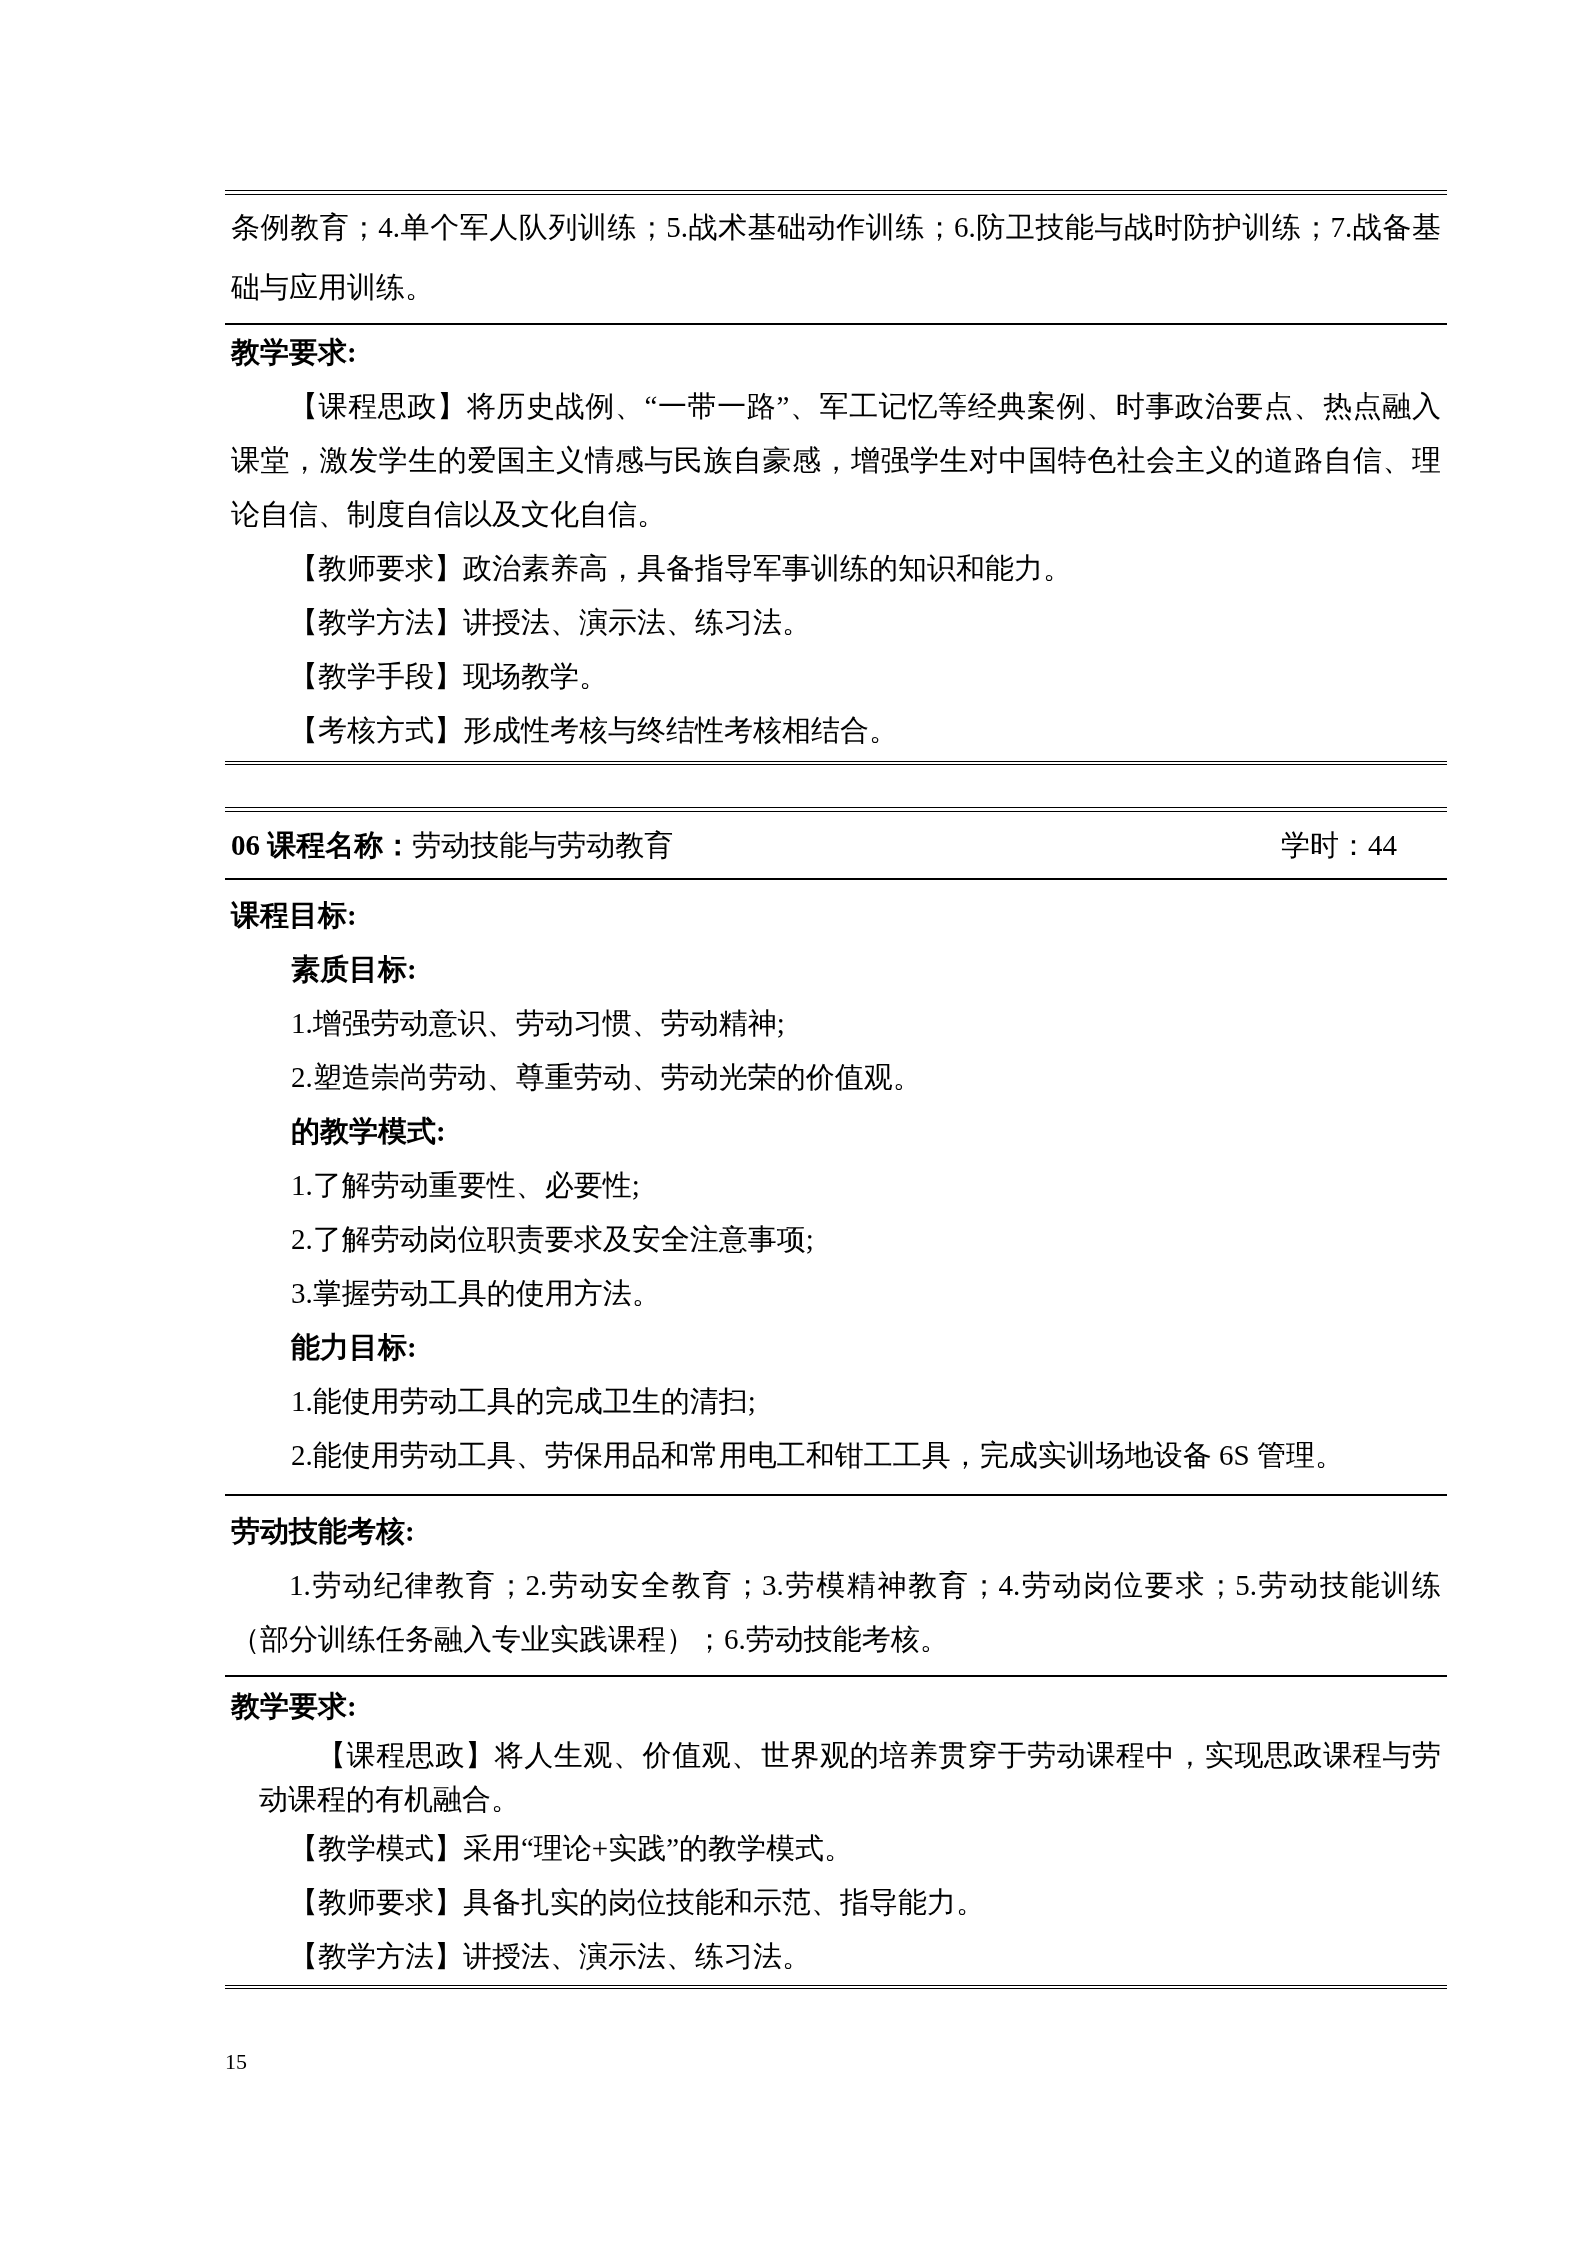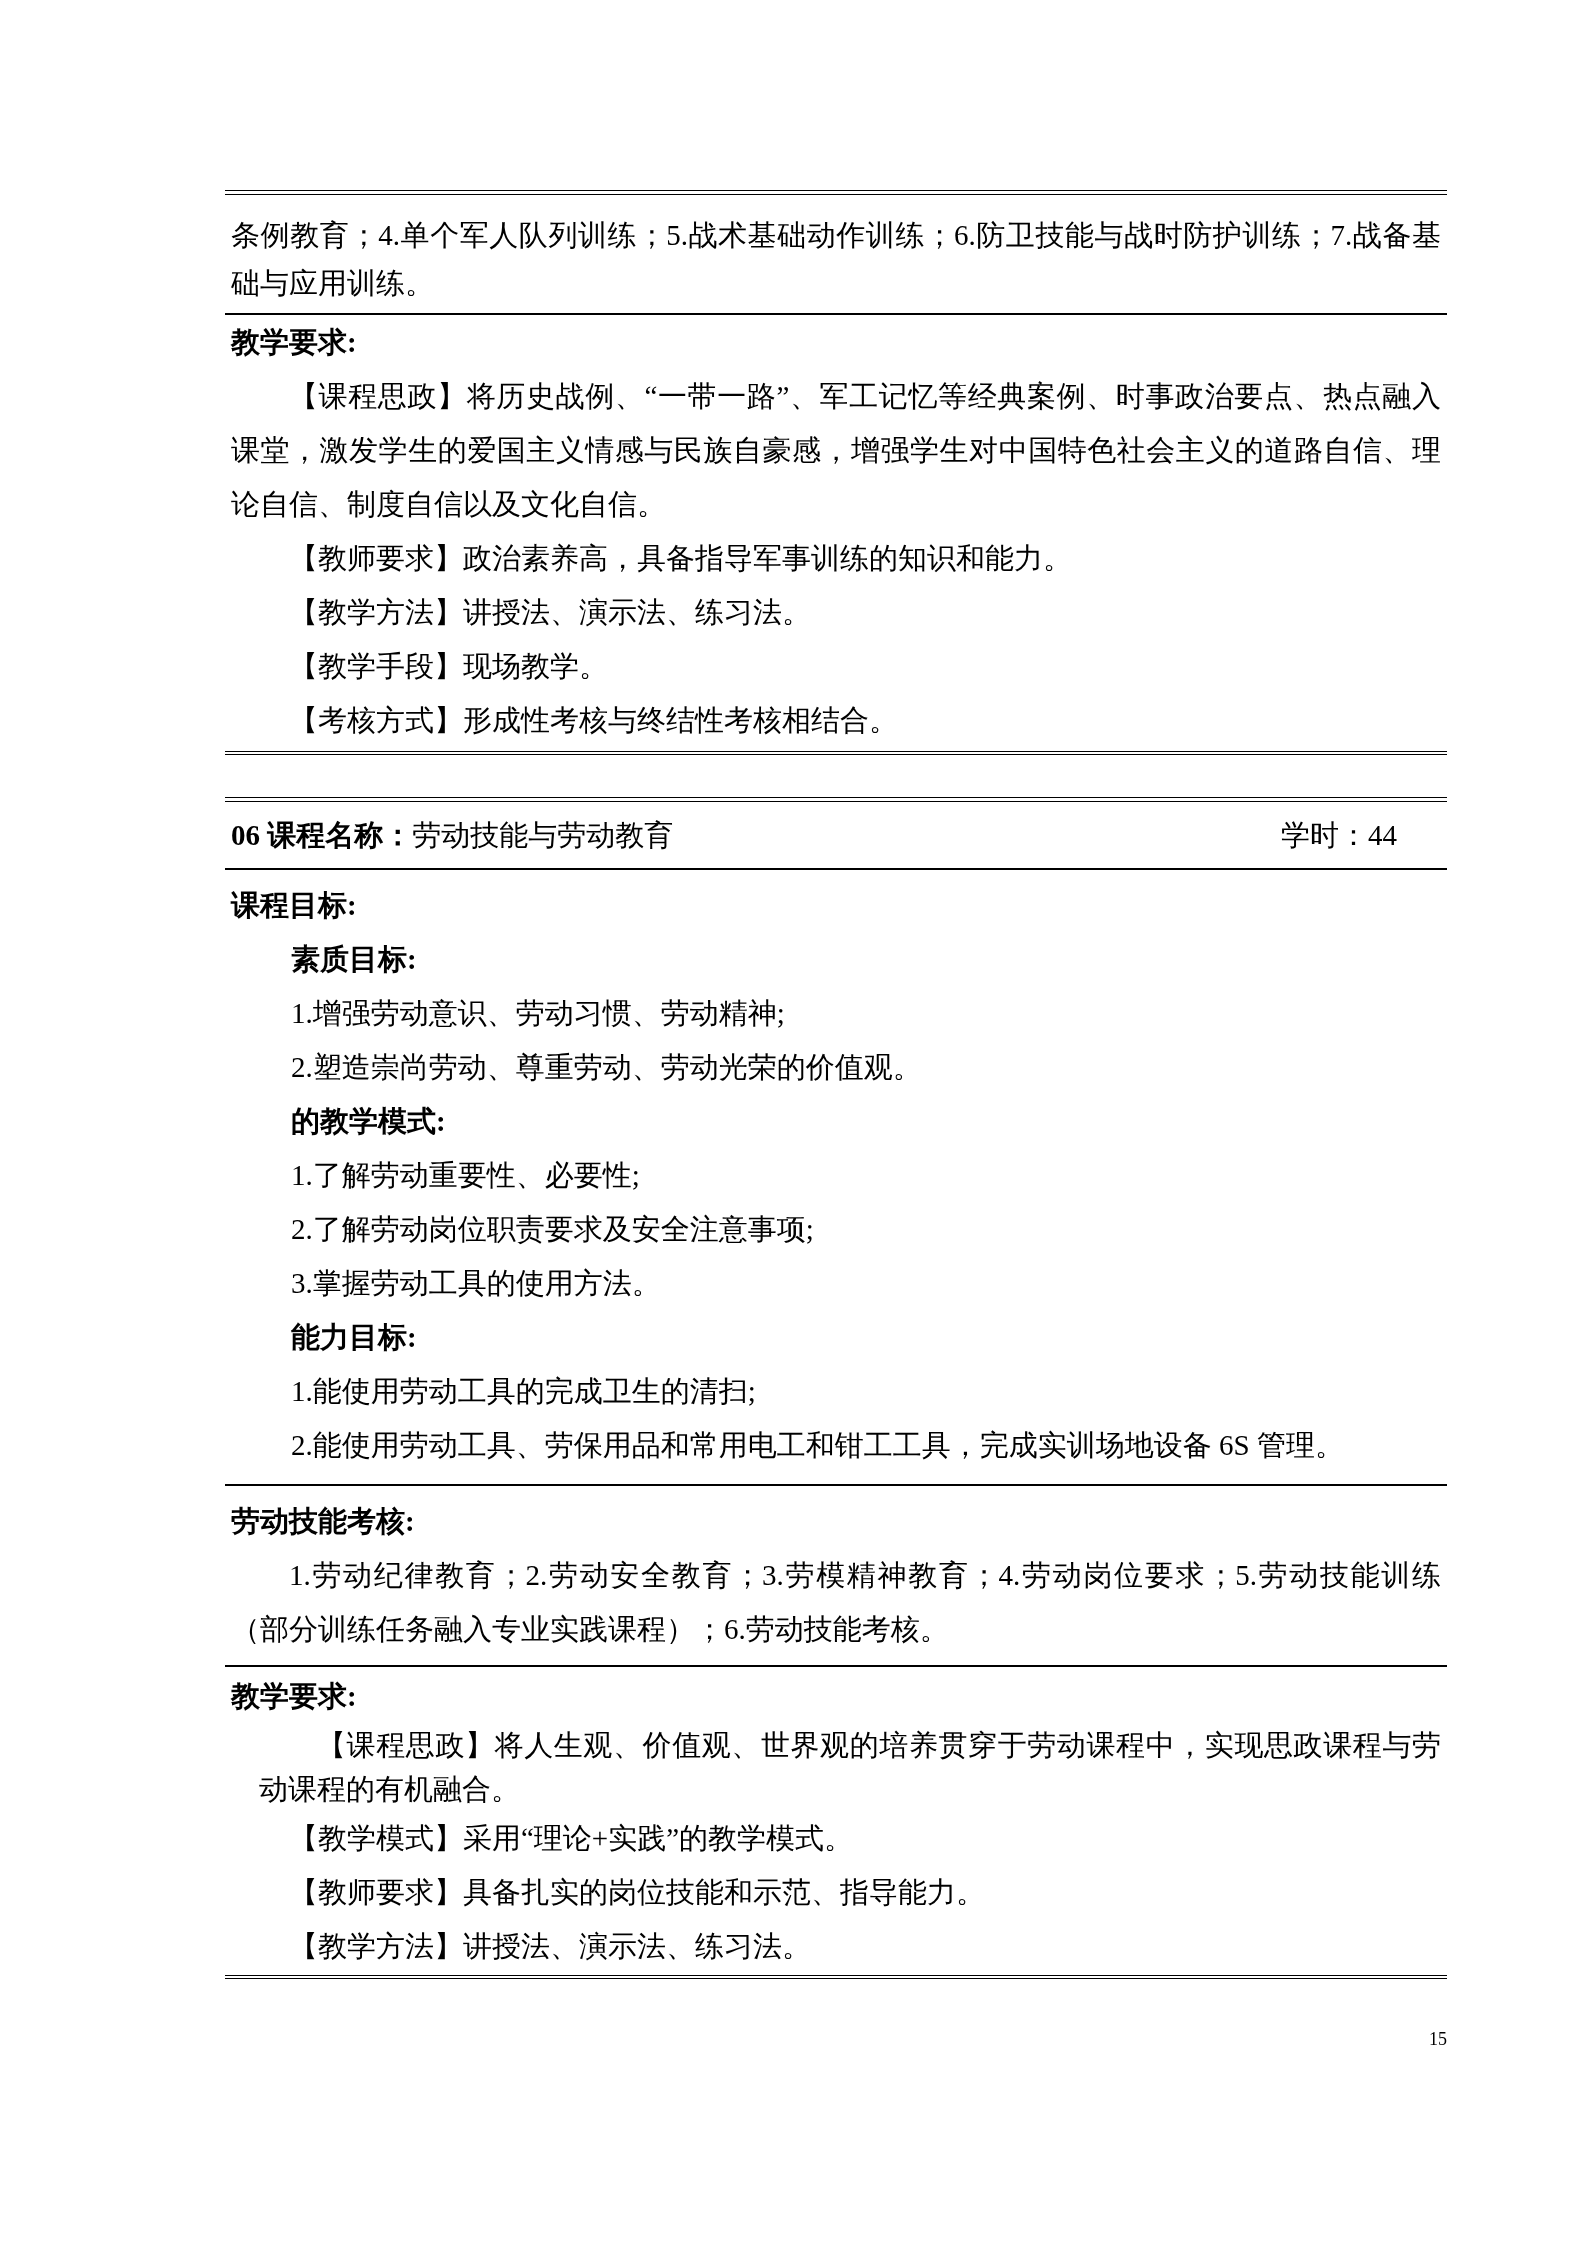--- a/index.html
+++ b/index.html
@@ -36,37 +36,37 @@
     font-size: 29px;
     line-height: 54px;
   }
   p { margin: 0; }
   .h { font-weight: bold; font-family: Liberation Serif, serif; }
   .ind { padding-left: 60px; }
   .indent { text-indent: 58px; }
   .justify { text-align: justify; }
   .tight { line-height: 44px; margin-left: 28px; }
 
-  .rowA { line-height: 48px; padding-top: 16px; padding-bottom: 6px; }
+  .rowA { line-height: 60px; padding-top: 2px; padding-bottom: 6px; }
   .rowB { padding-bottom: 4px; }
 
   .header-row {
     display: flex;
     justify-content: space-between;
     align-items: center;
     padding: 6px 50px 6px 6px;
   }
   .row2 { padding-top: 8px; padding-bottom: 12px; }
   .row3 { padding-top: 8px; padding-bottom: 9px; }
   .row4 { padding-top: 2px; padding-bottom: 2px; }
 
   .page-number {
-    margin-top: 49px;
-    text-align: right;
-    font-size: 18px;
+    margin-top: 62px;
+    text-align: left;
+    font-size: 22px;
     line-height: 22px;
   }
 </style>
 </head>
 <body>
 
 <div class="page">
   <div class="content">
 
     <section>

